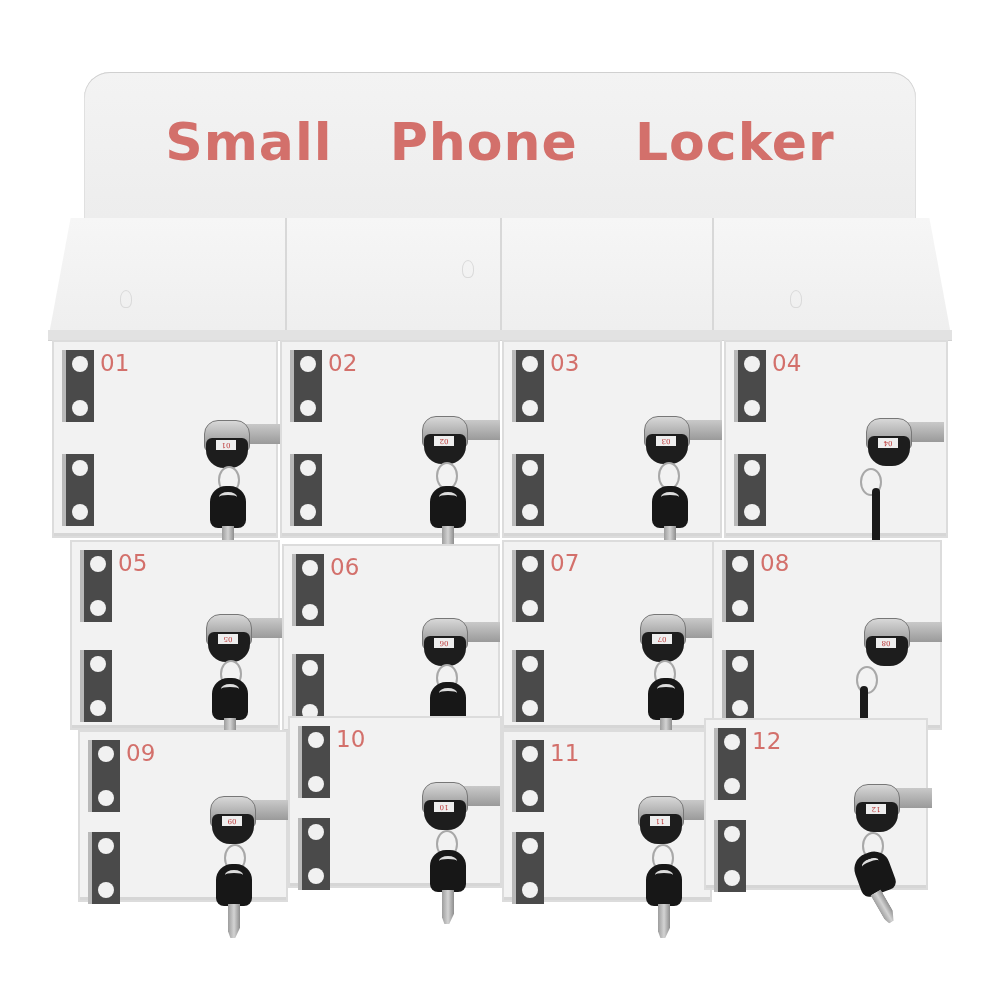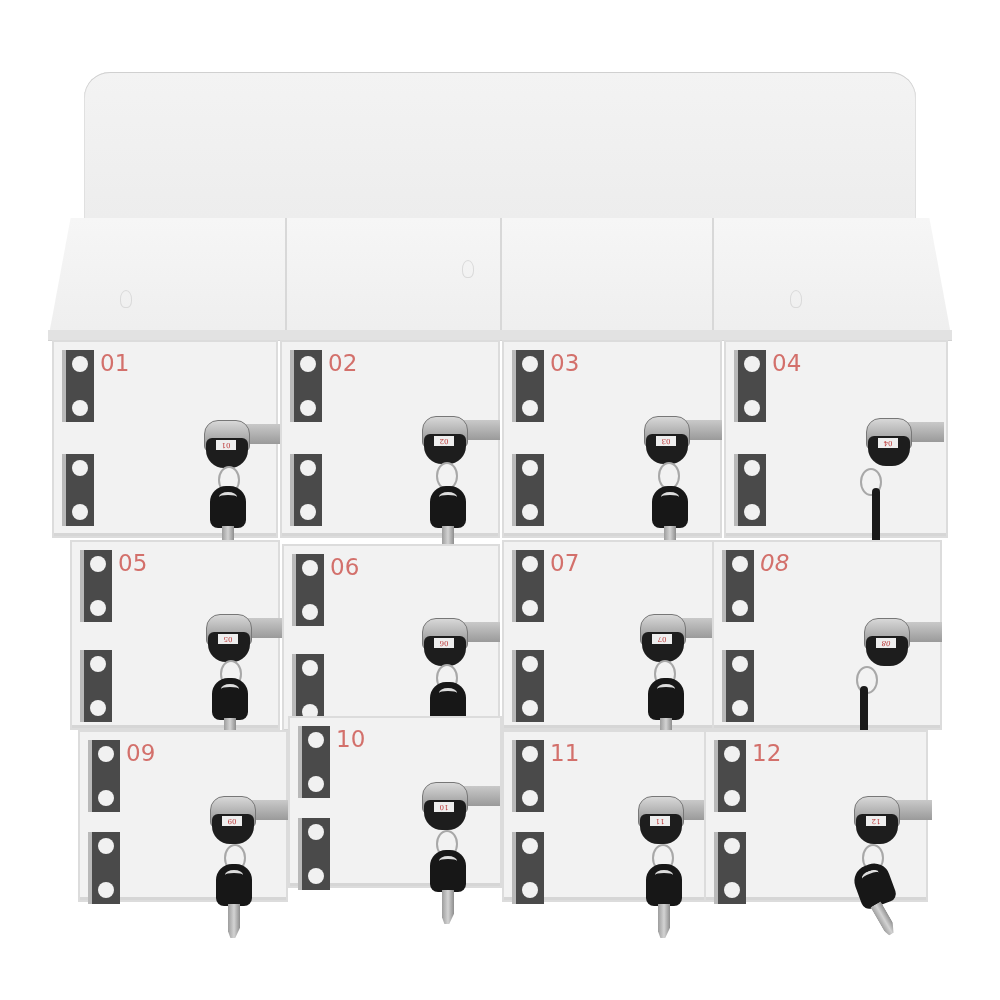--- a/index.html
+++ b/index.html
@@ -59,20 +59,21 @@
   .blade { position:absolute; width:12px; height:34px; background:linear-gradient(90deg,#9d9d9d,#d3d3d3,#8d8d8d); clip-path: polygon(0 0,100% 0,100% 70%,60% 100%,20% 100%,0 80%); }
   .thinkey { position:absolute; width:8px; height:60px; background:#1a1a1a; border-radius:4px; }
   .thinblade { position:absolute; width:4px; height:40px; background:#555; }
 </style>
 </head>
 <body>
 
 <div class="stage">
 
   <div class="sign"></div>
+  <div class="sign-title">Small Phone Locker</div>
 
   <div class="lid"></div>
   <div class="lid-div" style="left:285px;"></div>
   <div class="lid-div" style="left:500px;"></div>
   <div class="lid-div" style="left:712px;"></div>
   <div class="keyhole" style="left:120px; top:290px;"></div>
   <div class="keyhole" style="left:462px; top:260px;"></div>
   <div class="keyhole" style="left:790px; top:290px;"></div>
   <div class="lid-front"></div>
 
@@ -218,21 +219,21 @@
           <div class="cam"></div>
           <div class="cyl"></div>
           <div class="head"></div>
           <div class="tag">07</div>
         </div>
       <div class="ring" style="left:150px; top:118px;"></div>
       <div class="keyhead" style="left:144px; top:136px;"></div>
       <div class="blade" style="left:156px; top:176px;"></div>
     </div>
 
-    <div class="door" style="left:660px; top:200px; width:230px; height:190px;font-style:italic;">
+    <div class="door" style="left:660px; top:200px; width:230px; height:190px;">
       <div class="hinge" style="top:8px;">
           <div class="dot t"></div>
           <div class="dot b"></div>
         </div>
       <div class="hinge" style="top:108px;">
           <div class="dot t"></div>
           <div class="dot b"></div>
         </div>
       <span class="door-num">08</span>
       <div class="lock" style="left:150px; top:76px;">
@@ -302,21 +303,21 @@
           <div class="cam"></div>
           <div class="cyl"></div>
           <div class="head"></div>
           <div class="tag">11</div>
         </div>
       <div class="ring" style="left:148px; top:112px;"></div>
       <div class="keyhead" style="left:142px; top:132px;"></div>
       <div class="blade" style="left:154px; top:172px;"></div>
     </div>
 
-    <div class="door" style="left:652px; top:390px; width:224px; height:172px;padding-left:24px;">
+    <div class="door" style="left:652px; top:378px; width:224px; height:172px;padding-left:24px;">
       <div class="hinge" style="top:8px;">
           <div class="dot t"></div>
           <div class="dot b"></div>
         </div>
       <div class="hinge" style="top:100px;">
           <div class="dot t"></div>
           <div class="dot b"></div>
         </div>
       <span class="door-num">12</span>
       <div class="lock" style="left:148px; top:64px;">

